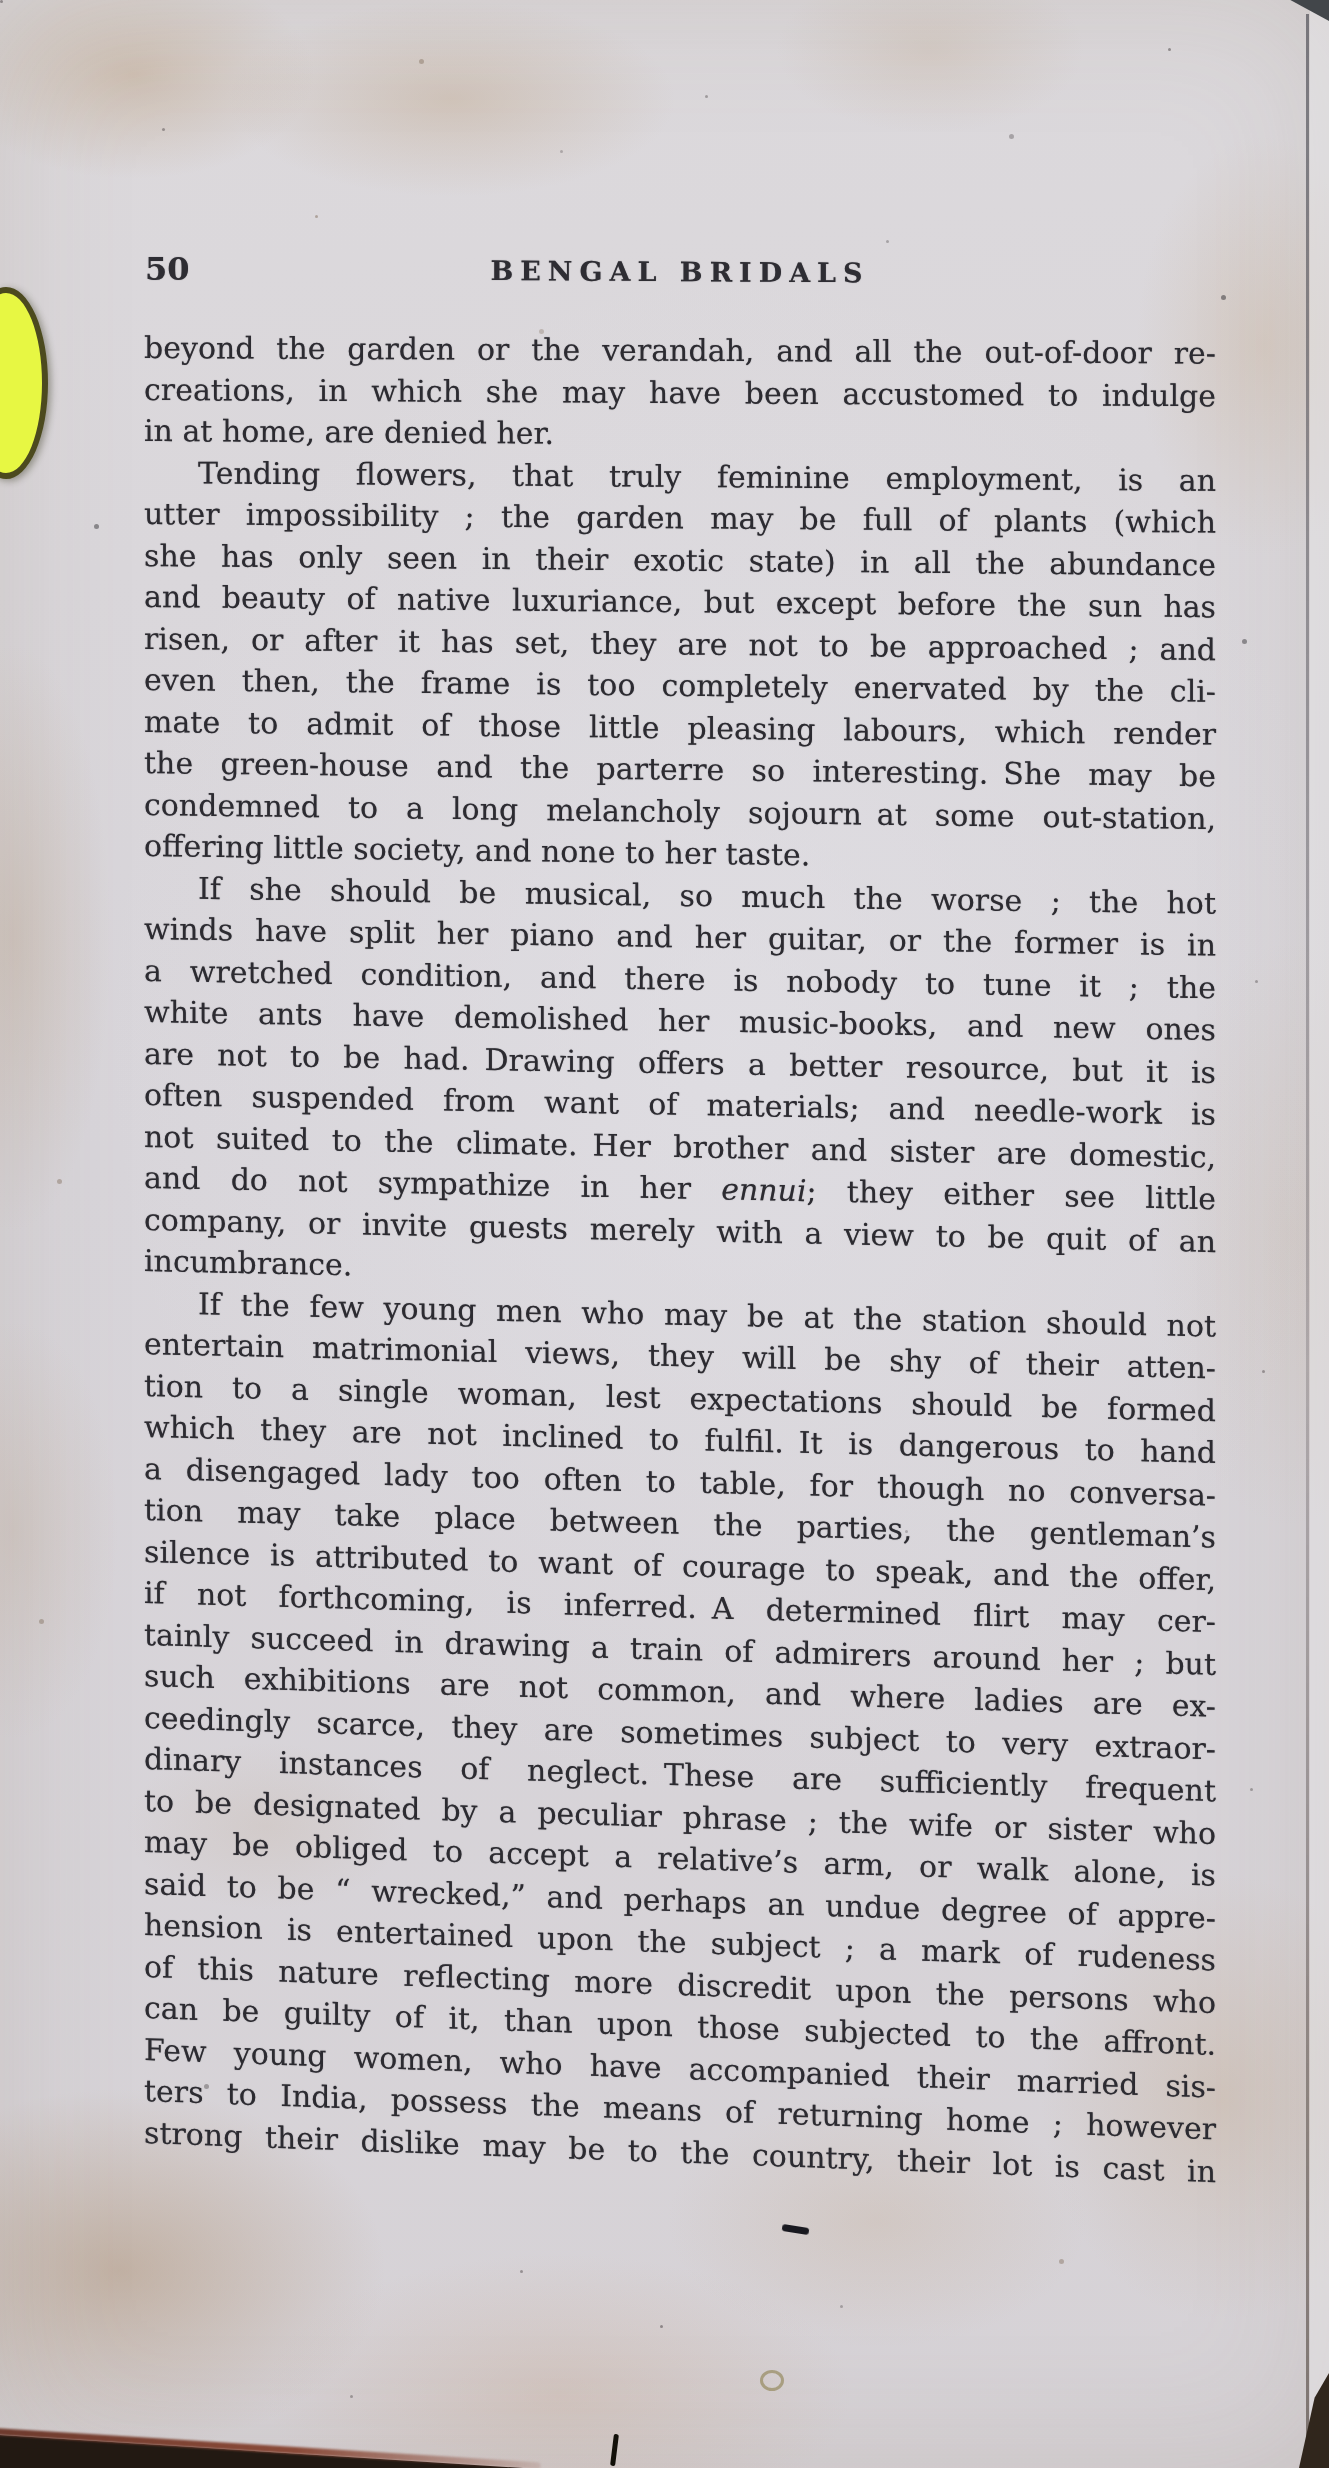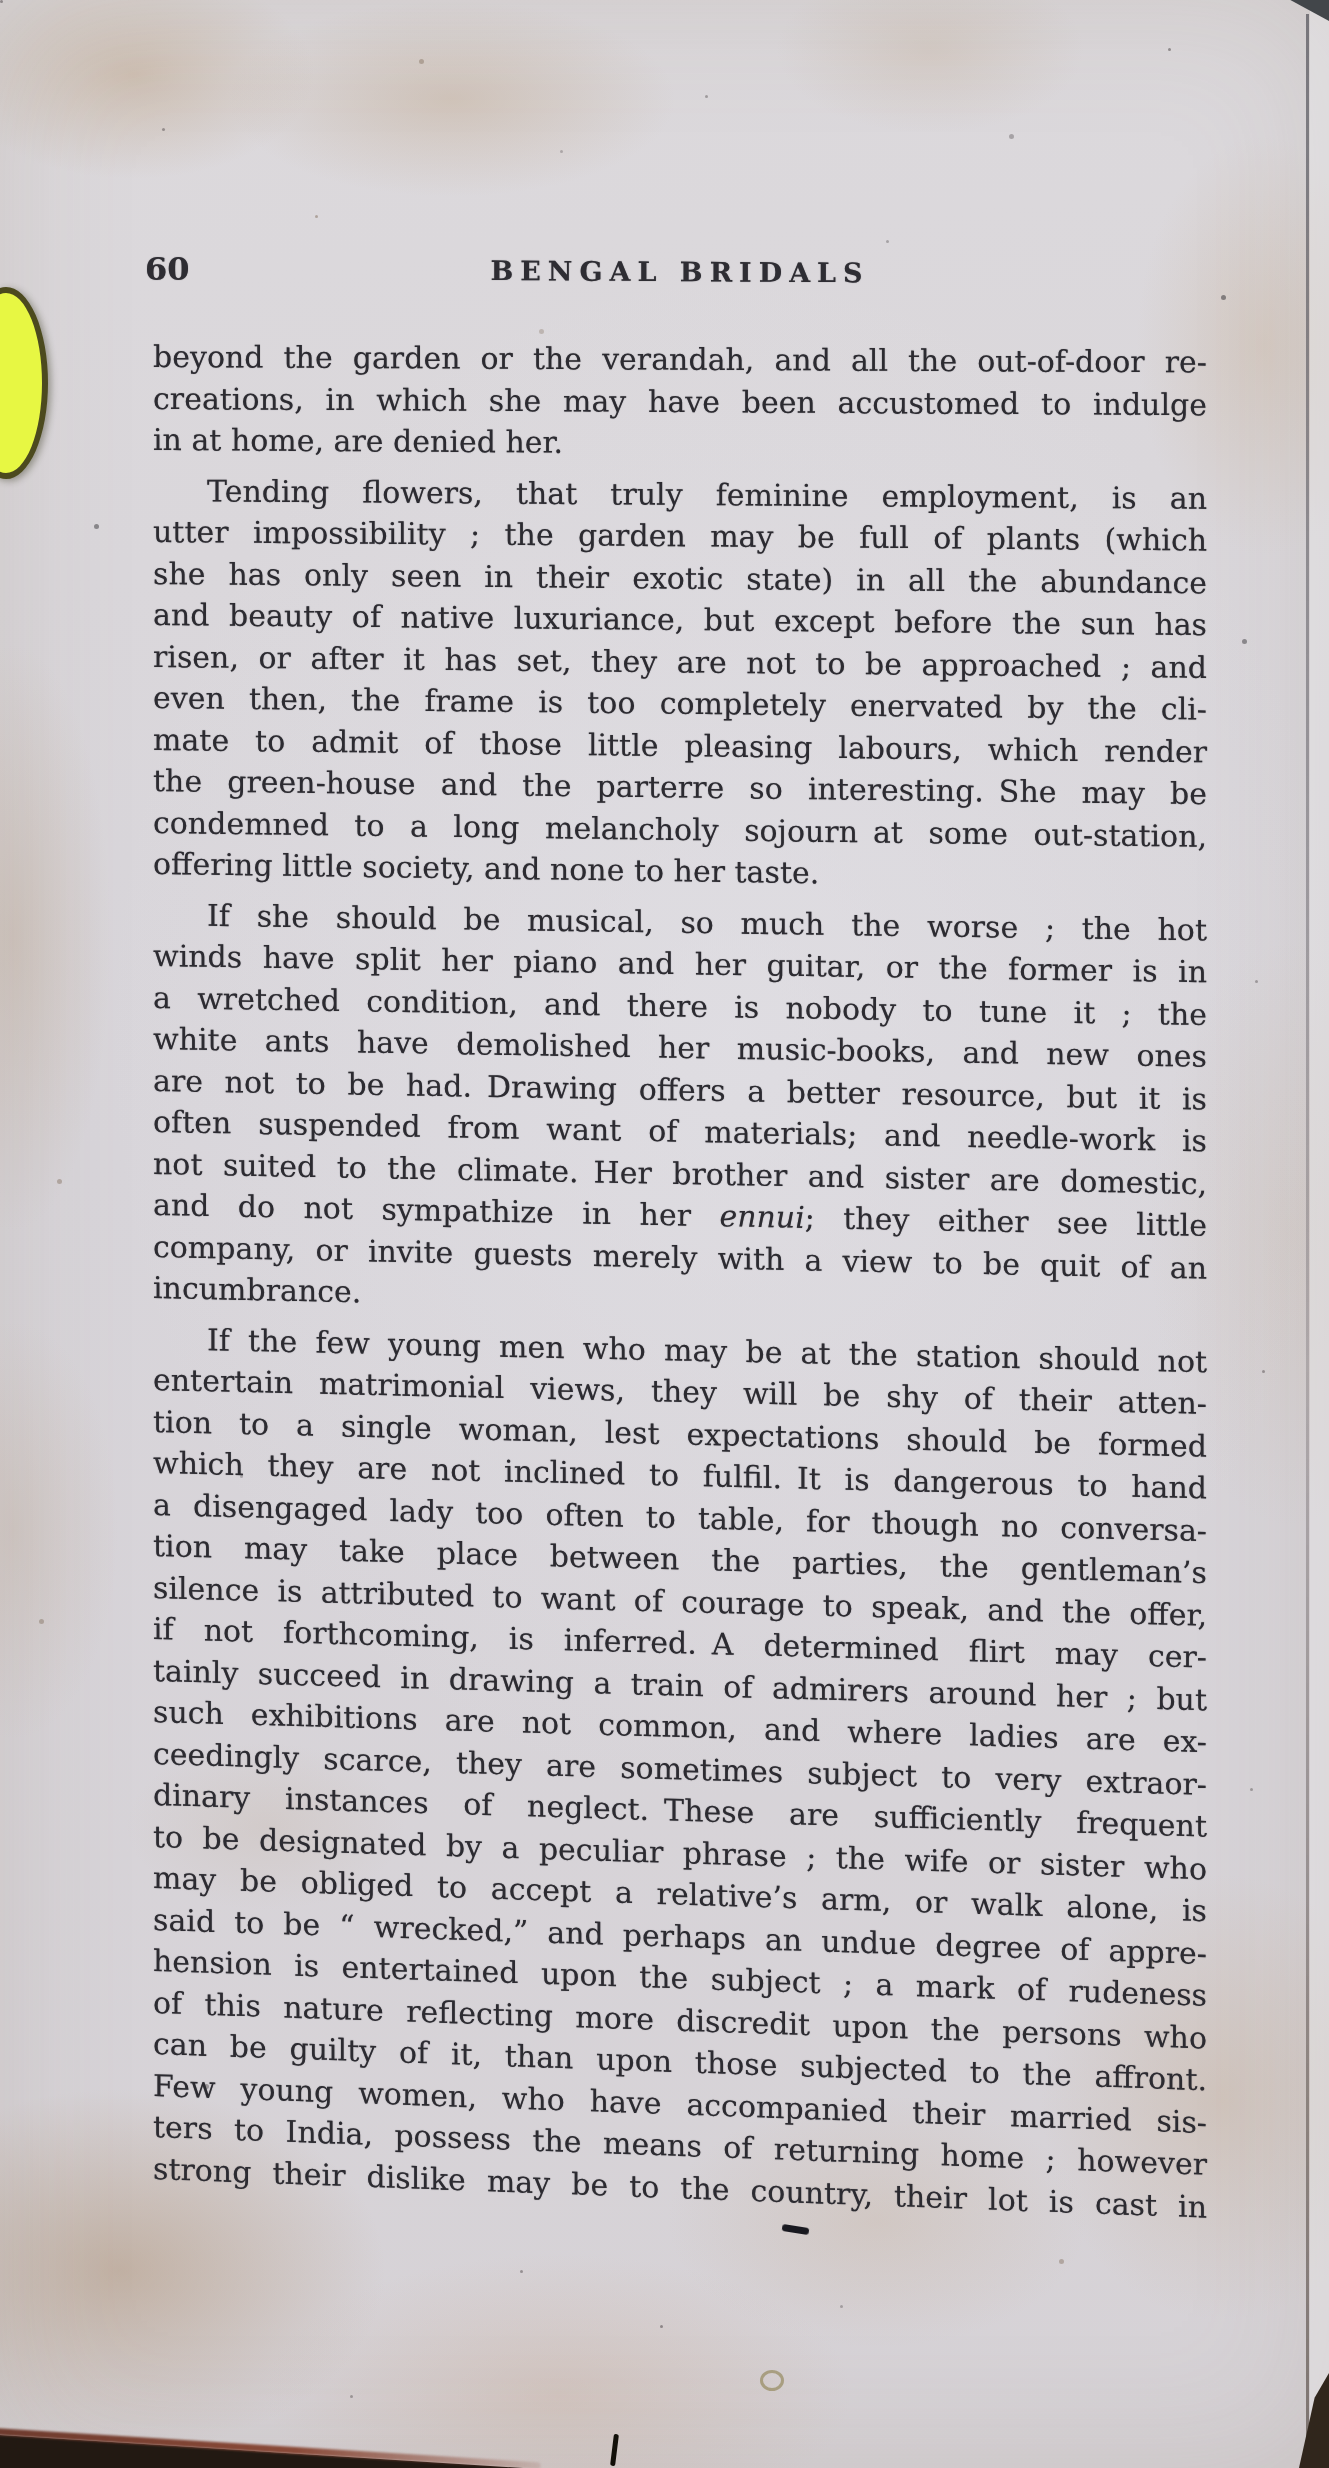--- a/index.html
+++ b/index.html
@@ -87,21 +87,21 @@
     position:absolute; left:144px; top:253px; width:1072px;
     text-align:center; font-size:27px; font-weight:bold; letter-spacing:7px;
     color:#2e2d33; transform:skewY(.35deg); transform-origin:0 0;
     text-shadow:0 0 1px rgba(46,45,51,.55);
   }
   .text-block {
     position:absolute; left:144px; top:327px; width:1072px;
     font-size:30px; line-height:41.5px; color:#2c2b31;
     text-shadow:0 0 1px rgba(44,43,49,.55);
   }
-  .para { margin:9px; }
+  .para { margin:0; }
   .line { text-align:justify; text-align-last:justify; transform-origin:0 0; }
   .line.last { text-align-last:left; }
   .line.indent { text-indent:54px; }
   .line i { font-style:italic; }
 </style>
 </head>
 <body>
 
 <div class="page">
   <div class="stains"></div>
@@ -112,21 +112,21 @@
   <div class="corner-tr"></div>
   <div class="corner-br"></div>
   <div class="corner-bl"></div>
   <div class="red-line"></div>
   <div class="bookmark"></div>
 
   <div class="ink-dash"></div>
   <div class="ink-squiggle"></div>
   <div class="ring-stain"></div>
 
-  <div class="pagenum">60</div>
+  <div class="pagenum">50</div>
   <div class="running-head">BENGAL BRIDALS</div>
 
   <div class="text-block">
       <div class="para">
         <div class="line" style="transform: skewY(0.3deg);">beyond the garden or the verandah, and all the out-of-door re-</div>
         <div class="line" style="transform: skewY(0.342deg);">creations, in which she may have been accustomed to indulge</div>
         <div class="line last" style="transform: skewY(0.384deg);">in at home, are denied her.</div>
       </div>
       <div class="para">
         <div class="line indent" style="transform: skewY(0.426deg);">Tending flowers, that truly feminine employment, is an</div>

